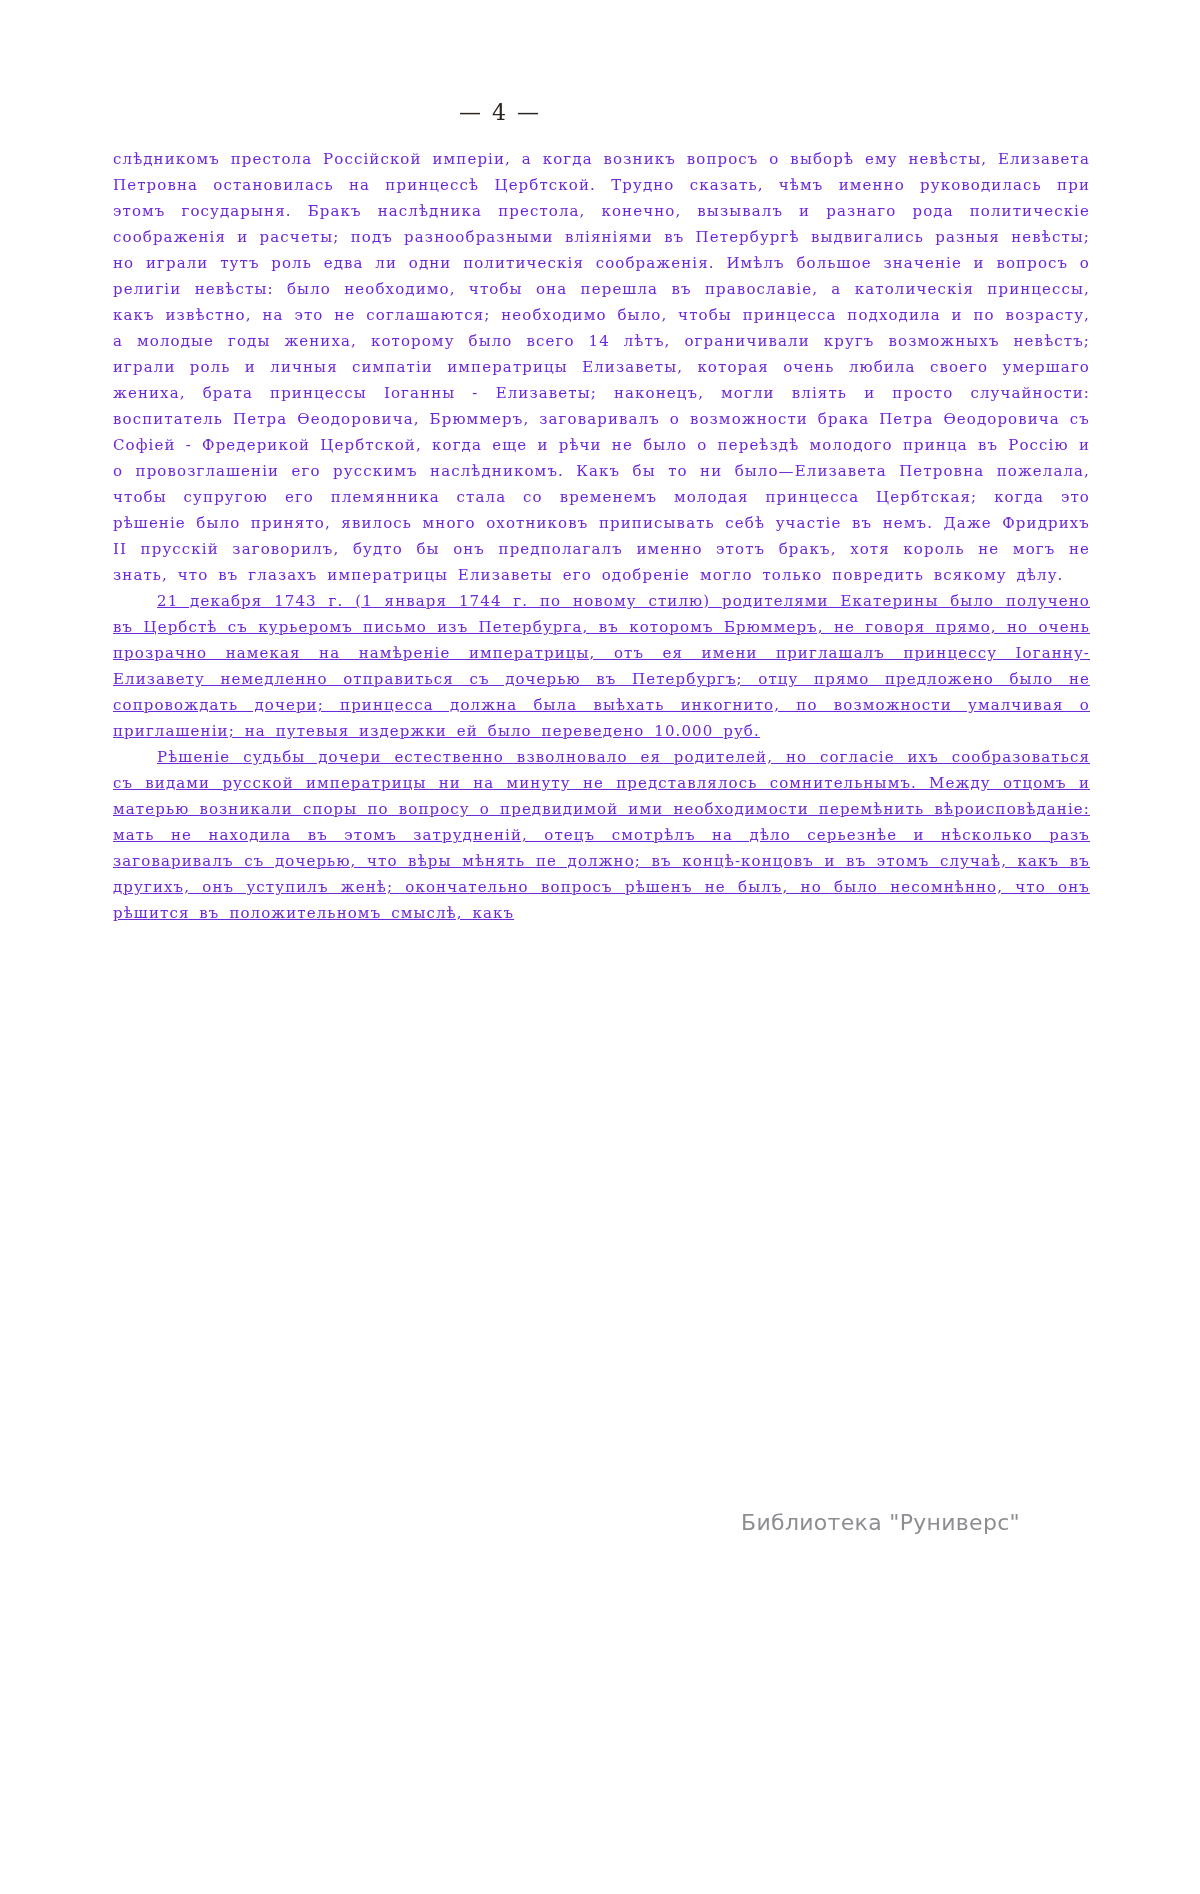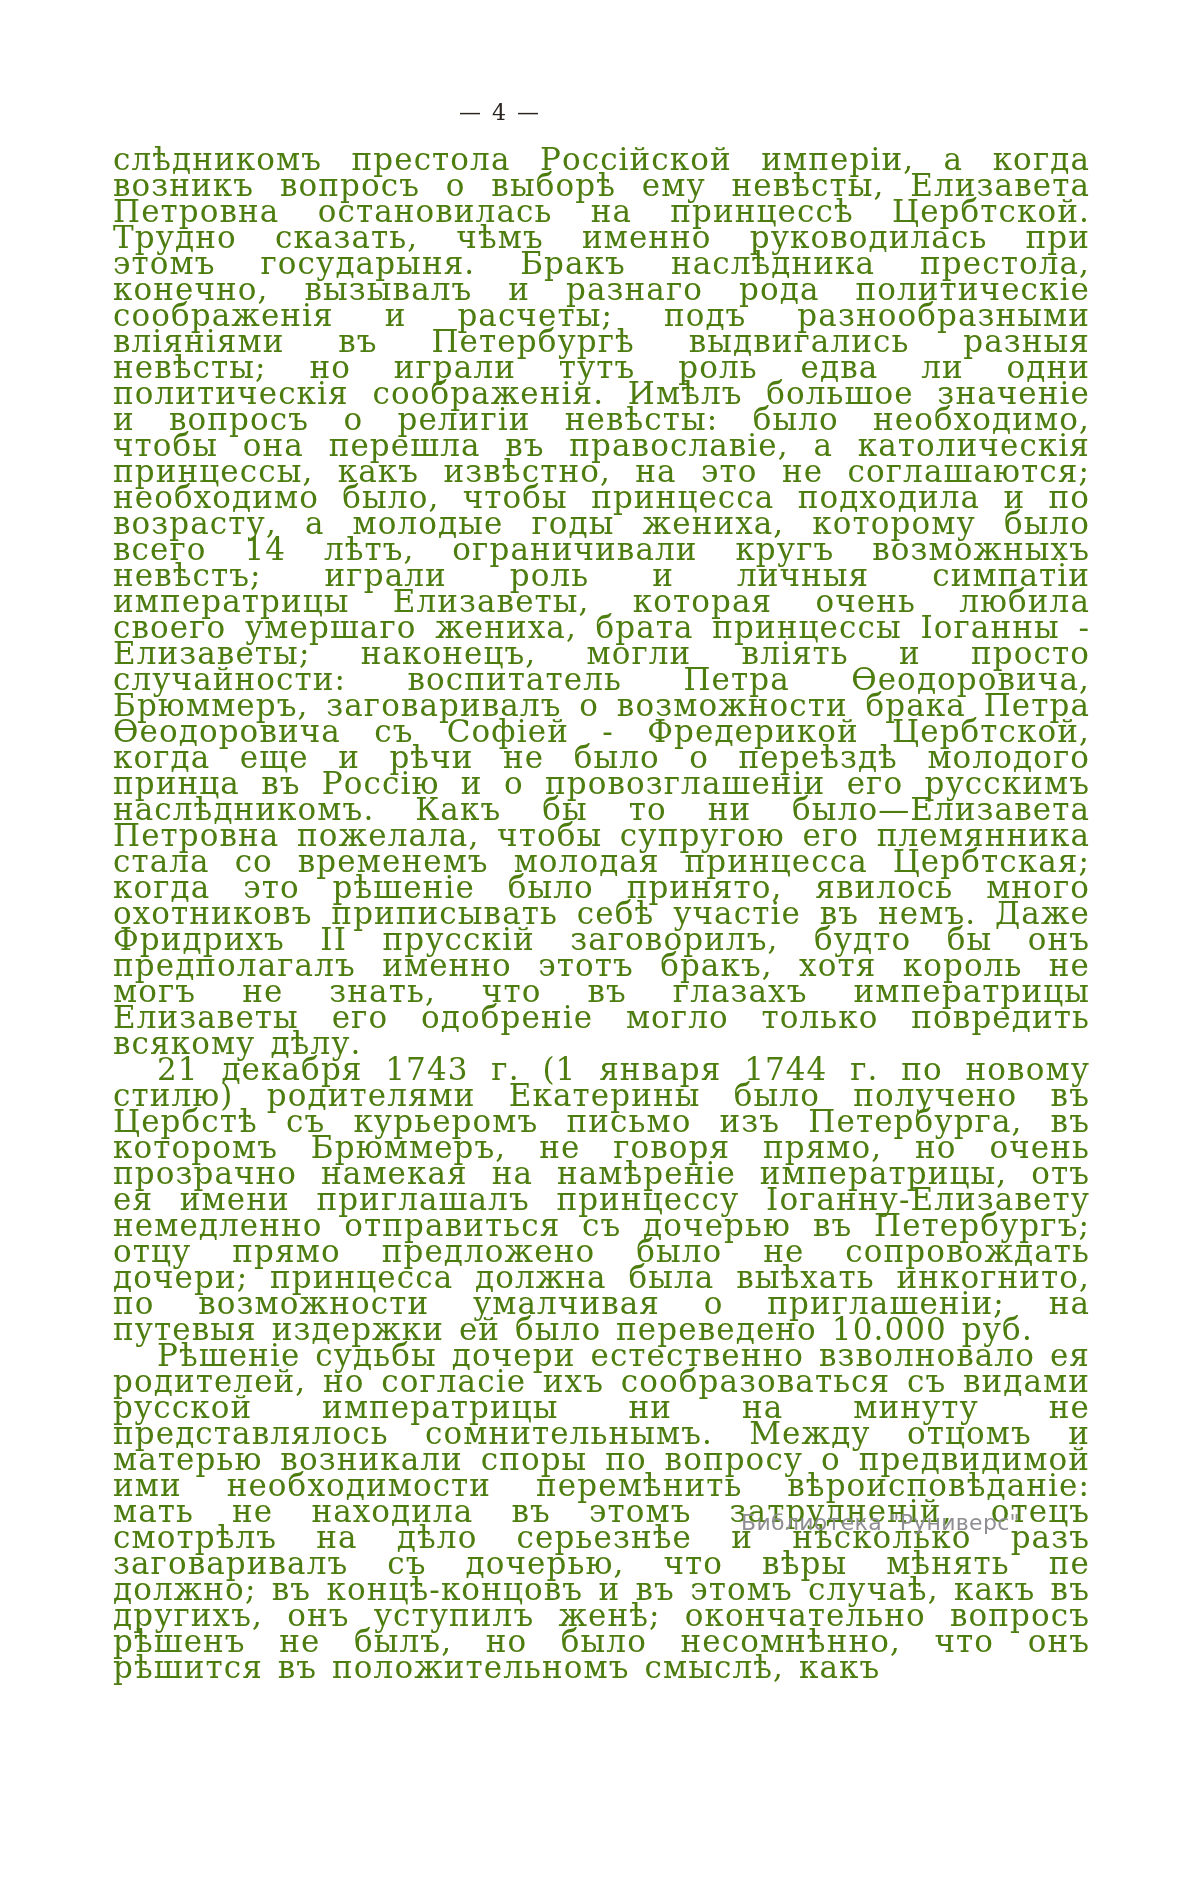--- a/index.html
+++ b/index.html
@@ -31,30 +31,31 @@
     color: #2a241f;
   }
   .text-block {
     position: absolute;
     left: 113px;
     top: 146px;
     width: 977px;
   }
   .para {
     margin: 0;
-    font-size: 31px;
+    font-size: 15px;
     line-height: 26px;
     letter-spacing: 1.1px;
     word-spacing: 4px;
     text-align: justify;
     text-justify: inter-word;
-    color: #4d7c0f;
+    color: #6d28d9;
   }
   .para.indented {
     text-indent: 44px;
+    text-decoration: underline;
   }
   .watermark {
     position: absolute;
     top: 1510px;
     right: 180px;
     font-family: "DejaVu Sans", sans-serif;
     font-size: 22px;
     color: #8d8d92;
     letter-spacing: 0.3px;
   }

